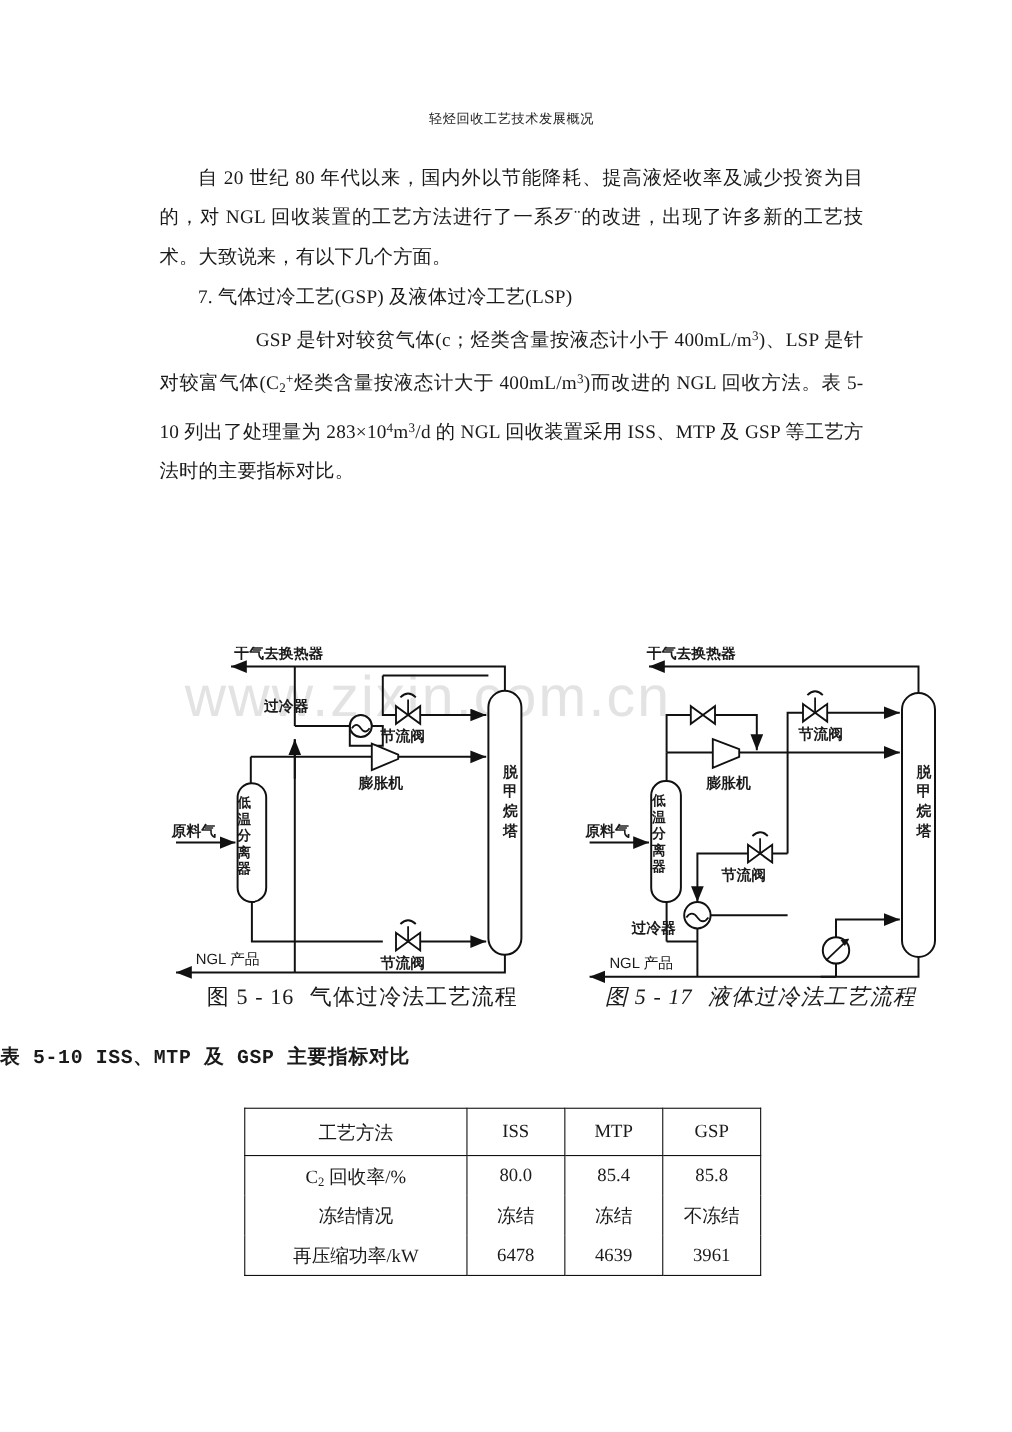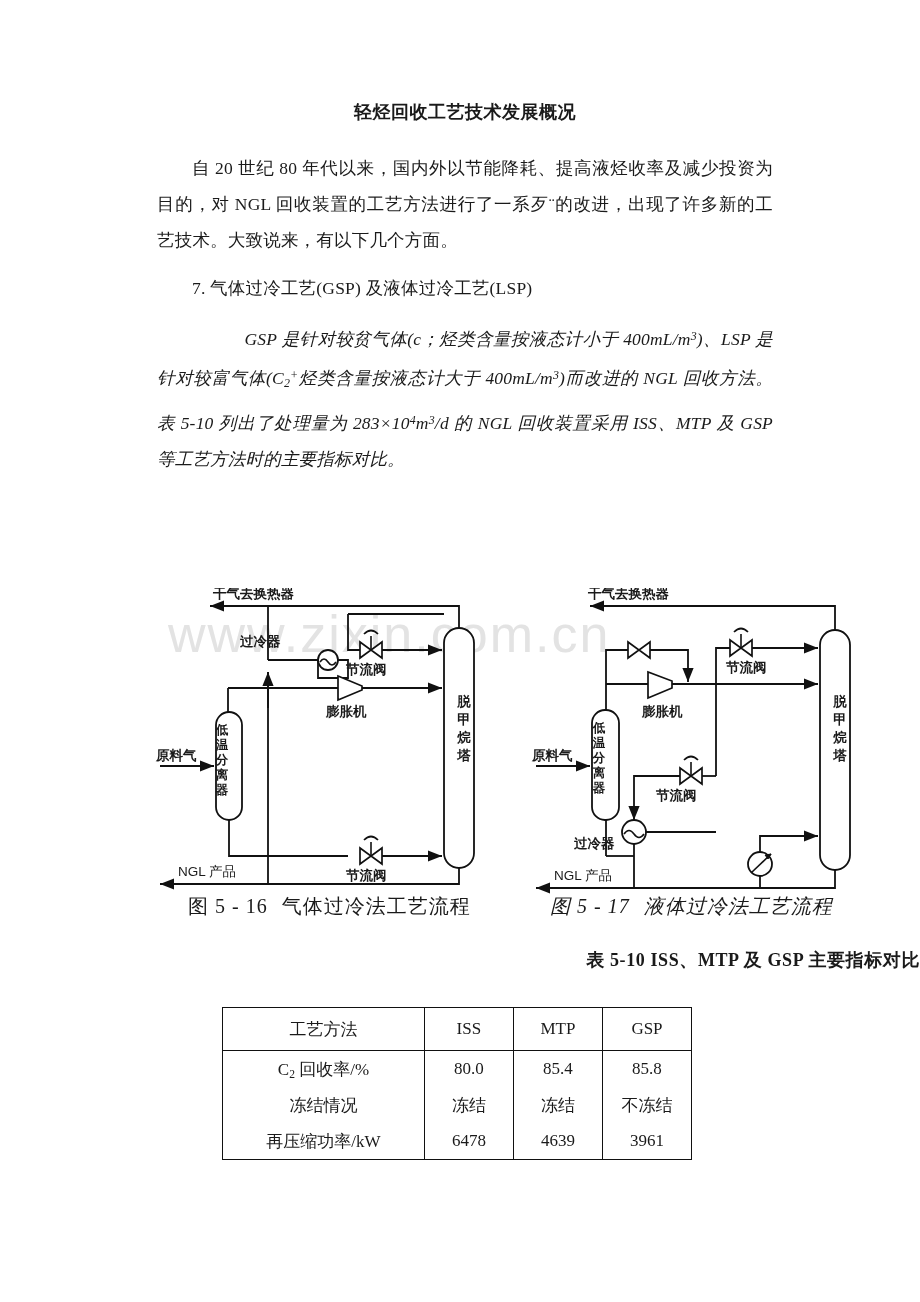--- a/index.html
+++ b/index.html
@@ -23,35 +23,35 @@
     background: #fff;
   }
   .content {
     position: absolute;
     left: 145px;
     top: 100px;
     width: 640px;
   }
   .doc-title {
     text-align: center;
-    font-size: 18px;
+    font-size: 12px;
     letter-spacing: 0.5px;
     margin: 0 0 26px 0;
-    font-weight: bold;
+    font-weight: normal;
   }
   p.para {
-    margin: 12px;
+    margin: 0;
     font-size: 17.5px;
     line-height: 36px;
     text-align: justify;
     text-justify: inter-ideograph;
     letter-spacing: 0.2px;
   }
   p.indent2 { text-indent: 2em; }
-  p.indent-big { text-indent: 5em; font-style: italic; }
+  p.indent-big { text-indent: 5em; }
   .sub { font-size: 0.68em; vertical-align: -0.25em; }
   .sup { font-size: 0.68em; vertical-align: 0.45em; }
 
   
   .figures {
     position: absolute;
     left: 150px;
     top: 588px;
     width: 730px;
     height: 350px;
@@ -84,24 +84,24 @@
     pointer-events: none;
     user-select: none;
     white-space: nowrap;
   }
 
   
   .table-title {
     position: absolute;
     left: 0; right: 0;
     top: 948px;
-    text-align: right;
+    text-align: left;
     font-size: 18px;
     font-weight: bold;
-    font-family: Liberation Serif, serif;
+    font-family: Liberation Mono, monospace;
     letter-spacing: 0.6px;
   }
   table.data {
     position: absolute;
     left: 222px;
     top: 1007px;
     width: 470px;
     border-collapse: collapse;
     font-size: 17px;
   }

